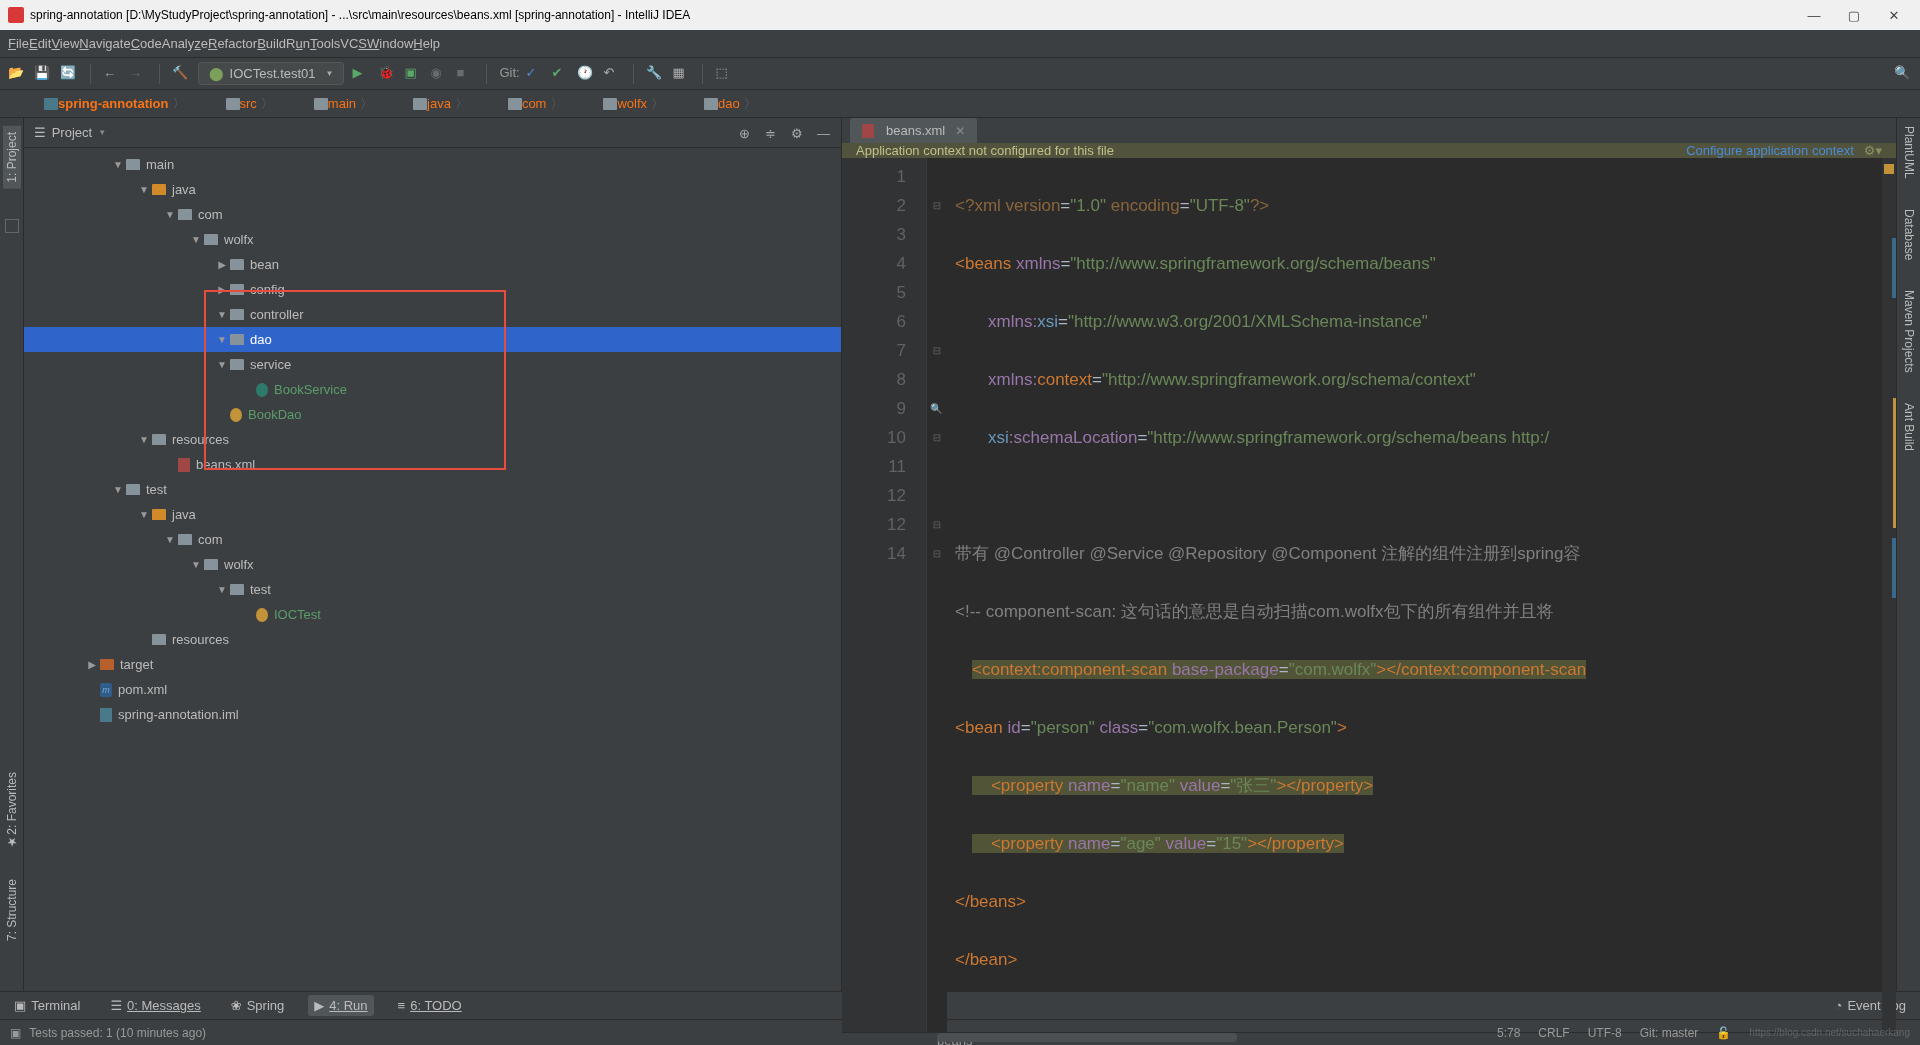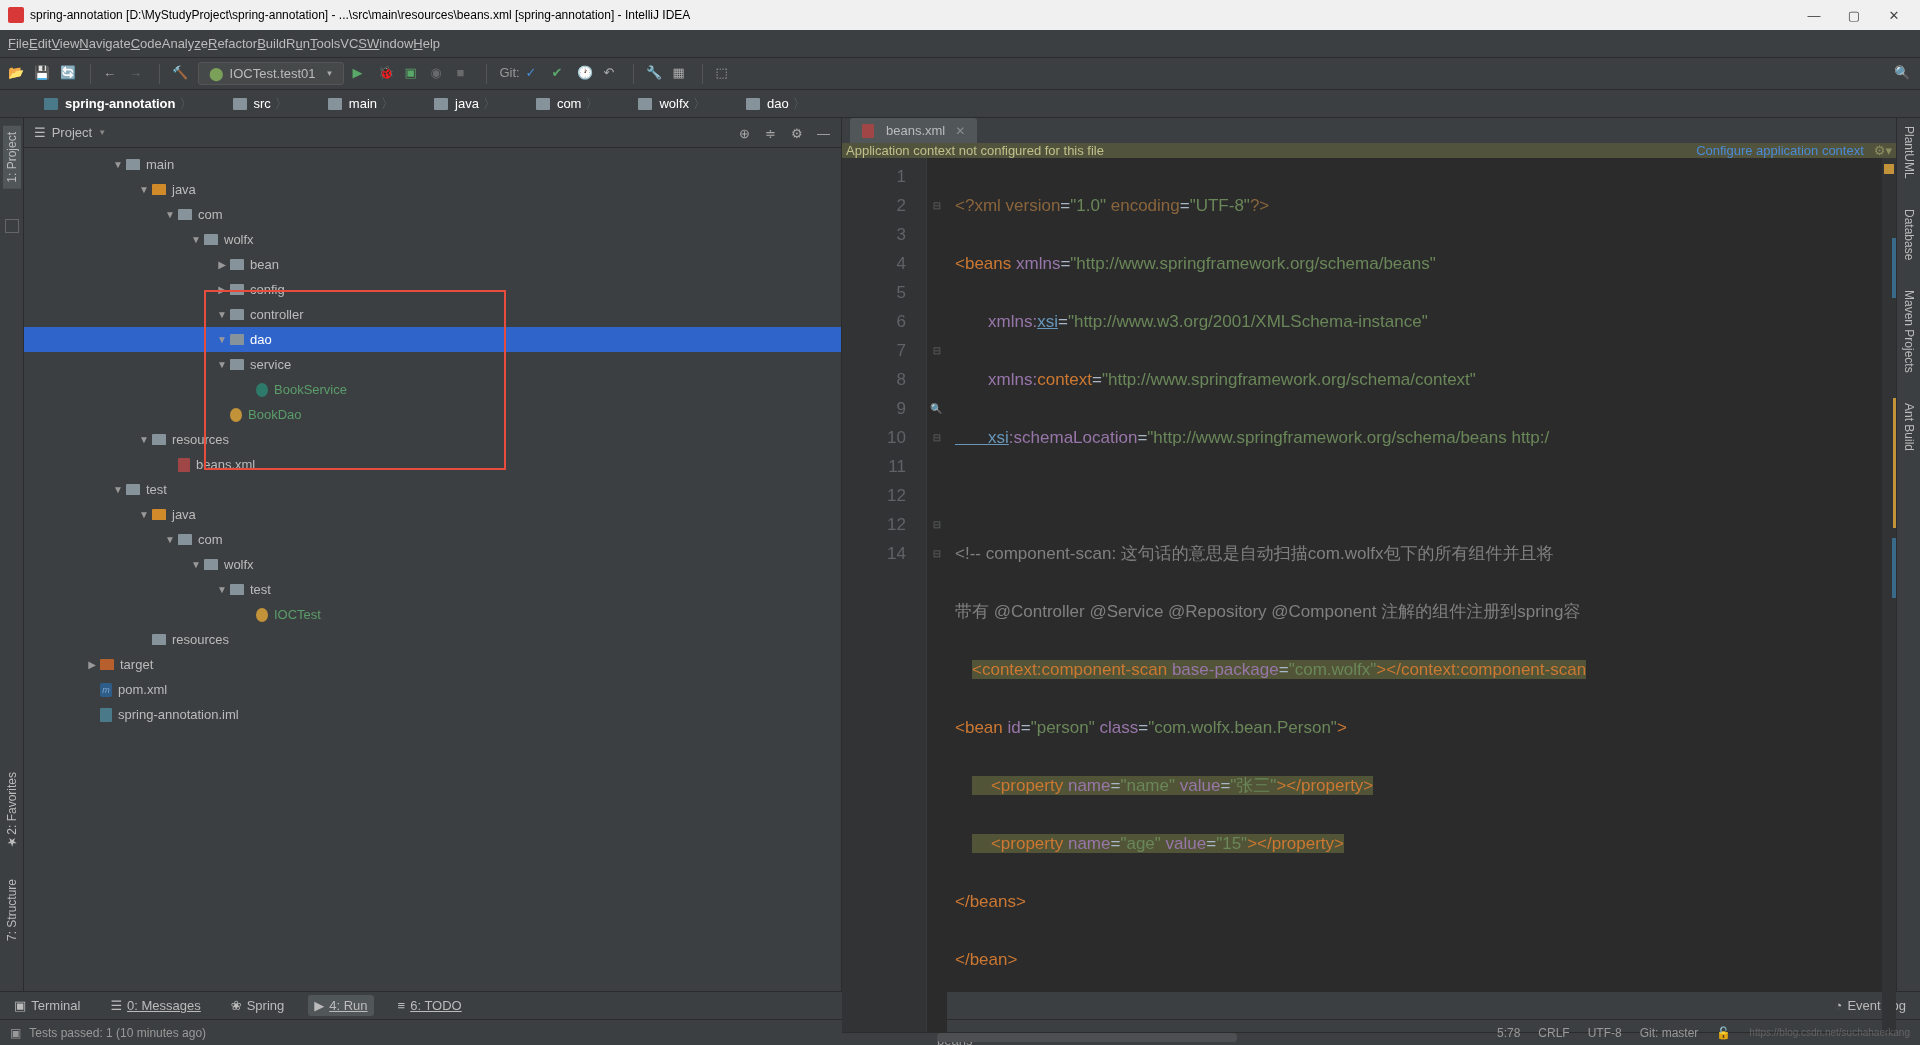--- a/index.html
+++ b/index.html
@@ -13,21 +13,21 @@
 .menubar span { color:#bbb; cursor:default; }
 .menubar span u { text-decoration:underline; }
 .toolbar { height:32px; background:#3c3f41; display:flex; align-items:center; padding:0 8px; gap:8px; border-bottom:1px solid #2b2b2b; }
 .tool-ic { width:18px; height:18px; display:inline-block; color:#aaa; }
 .tool-sep { width:1px; height:20px; background:#555; margin:0 4px; }
 .run-config { background:#45494a; padding:3px 10px; border-radius:3px; display:flex; align-items:center; gap:6px; color:#bbb; border:1px solid #555; }
 .run-config::after { content:"▼"; font-size:8px; margin-left:4px; color:#aaa; }
 .run-play { color:#59a869; }
 .run-bug { color:#59a869; }
 .breadcrumbs { height:28px; background:#3c3f41; display:flex; align-items:center; padding:0 8px; gap:4px; border-bottom:1px solid #2b2b2b; font-size:13px; }
-.bc-item { display:flex; align-items:center; gap:7px; color:#ffffff;padding-left:36px; }
+.bc-item { display:flex; align-items:center; gap:0; color:#f97316;padding-left:36px; }
 .bc-icon { width:14px; height:12px; background:#87939a; border-radius:1px; }
 .bc-sep { color:#666; }
 .main { display:flex; height:calc(100% - 30px - 28px - 32px - 28px - 28px - 26px); }
 .left-gutter { width:24px; background:#3c3f41; border-right:1px solid #2b2b2b; display:flex; flex-direction:column; align-items:center; padding-top:8px; gap:30px; }
 .gutter-txt { writing-mode:vertical-rl; transform:rotate(180deg); font-size:12px; color:#bbb; display:flex; align-items:center; }
 .right-gutter { width:24px; background:#3c3f41; border-left:1px solid #2b2b2b; display:flex; flex-direction:column; align-items:center; padding-top:8px; gap:30px; }
 .project-panel { width:818px; background:#3c3f41; border-right:1px solid #2b2b2b; display:flex; flex-direction:column; }
 .panel-header { height:30px; display:flex; align-items:center; padding:0 10px; background:#3c3f41; border-bottom:1px solid #2b2b2b; }
 .panel-header .title { flex:1; display:flex; align-items:center; gap:6px; }
 .panel-header .hd-ic { width:14px; height:14px; color:#aaa; }
@@ -46,39 +46,39 @@
 .file-ic.xml { background:#a14646; }
 .file-ic.maven { background:#2f5d8a; border-radius:2px; color:#7da4cc; font-size:9px; font-style:italic; text-align:center; line-height:14px; }
 .tree-label { color:#bbb; }
 .tree-row.selected .tree-label { color:#fff; }
 .tree-label.green { color:#5b9d6a; }
 .highlight-box { position:absolute; border:2px solid #e74c3c; pointer-events:none; left:180px; top:142px; width:302px; height:180px; }
 .editor-area { flex:1; display:flex; flex-direction:column; background:#2b2b2b; }
 .editor-tabs { height:30px; display:flex; align-items:flex-end; background:#3c3f41; padding-left:8px; }
 .etab { background:#515658; padding:5px 12px; display:flex; align-items:center; gap:6px; color:#bbb; border-radius:3px 3px 0 0; }
 .etab .close { color:#8a8e92; font-size:12px; margin-left:4px; }
-.banner { height:32px; background:#52533c; color:#c0c08a; display:flex; align-items:flex-start; padding:0 4px; }
+.banner { height:32px; background:#52533c; color:#c0c08a; display:flex; align-items:flex-start; padding:0 14px; }
 .banner-text { flex:1; }
 .banner-link { color:#4a8bd6; margin-right:10px; }
 .banner-gear { color:#8a8e60; }
 .code-area { flex:1; display:flex; position:relative; font-family:"Consolas","JetBrains Mono",monospace; font-size:17px; line-height:29px; }
 .gutter-nums { width:85px; background:#313335; text-align:right; padding-right:20px; color:#606366; padding-top:4px; border-right:1px solid #3a3a3a; }
 .gn { height:29px; }
 .fold-gutter { width:20px; background:#2b2b2b; padding-top:4px; }
 .fg { height:29px; text-align:center; color:#606366; font-size:10px; }
 .code { flex:1; padding-top:4px; padding-left:8px; white-space:pre; overflow:hidden; }
 .cl { height:29px; }
 .c-tag { color:#cc7832; }
 .c-attr { color:#9876aa; }
 .c-str { color:#6a8759; }
 .c-pi { color:#8a653c; }
 .c-cmt { color:#808080; }
 .c-txt { color:#a9b7c6; }
 .hl-y { background:#515436;margin-left:17px; }
-.c-blue { color:#6897bb;text-decoration:underline; }
+.c-blue { color:#6897bb; }
 .code-crumb { height:26px; background:#3c3f41; padding-left:95px; color:#999; display:flex; align-items:center; border-top:1px solid #2b2b2b; }
 .error-stripe { width:14px; background:#313335; position:relative; }
 .err-mark { position:absolute; right:2px; width:10px; height:10px; background:#c3933a; top:6px; }
 .err-line { position:absolute; right:0; width:4px; background:#4a7a3a; }
 .bottom-panels { height:28px; background:#3c3f41; display:flex; align-items:center; padding:0 8px; border-top:1px solid #2b2b2b; gap:18px; }
 .btm-item { display:flex; align-items:center; gap:5px; color:#bbb; padding:3px 6px; }
 .btm-item.active { background:#515658; border-radius:3px; }
 .btm-spacer { flex:1; }
 .statusbar { height:26px; background:#3c3f41; display:flex; align-items:center; padding:0 10px; border-top:1px solid #2b2b2b; font-size:12px; color:#999; }
 .status-text { flex:1; }
@@ -397,22 +397,22 @@
           <div class="fg">⊟</div>
           <div class="fg">⊟</div>
       </div>
       <div class="code">
 <div class="cl"><span class="c-pi">&lt;?</span><span class="c-pi">xml version</span><span class="c-txt">=</span><span class="c-str">"1.0"</span><span class="c-pi"> encoding</span><span class="c-txt">=</span><span class="c-str">"UTF-8"</span><span class="c-pi">?&gt;</span></div>
 <div class="cl"><span class="c-tag">&lt;</span><span class="c-tag">beans </span><span class="c-attr">xmlns</span><span class="c-txt">=</span><span class="c-str">"http://www.springframework.org/schema/beans"</span></div>
 <div class="cl"><span class="c-attr">       xmlns:</span><span class="c-blue">xsi</span><span class="c-txt">=</span><span class="c-str">"http://www.w3.org/2001/XMLSchema-instance"</span></div>
 <div class="cl"><span class="c-attr">       xmlns:</span><span class="c-tag">context</span><span class="c-txt">=</span><span class="c-str">"http://www.springframework.org/schema/context"</span></div>
 <div class="cl"><span class="c-blue">       xsi</span><span class="c-attr">:schemaLocation</span><span class="c-txt">=</span><span class="c-str">"http://www.springframework.org/schema/beans http:/</span></div>
 <div class="cl"></div>
+<div class="cl"><span class="c-cmt">带有 @Controller @Service @Repository @Component 注解的组件注册到spring容</span></div>
 <div class="cl"><span class="c-cmt">&lt;!-- component-scan: 这句话的意思是自动扫描com.wolfx包下的所有组件并且将</span></div>
-<div class="cl"><span class="c-cmt">带有 @Controller @Service @Repository @Component 注解的组件注册到spring容</span></div>
 <div class="cl"><span class="hl-y"><span class="c-tag">&lt;</span><span class="c-tag">context</span><span class="c-tag">:component-scan </span><span class="c-attr">base-package</span><span class="c-txt">=</span><span class="c-str">"com.wolfx"</span><span class="c-tag">&gt;&lt;/</span><span class="c-tag">context</span><span class="c-tag">:component-scan</span></span></div>
 <div class="cl"><span class="c-tag">&lt;</span><span class="c-tag">bean </span><span class="c-attr">id</span><span class="c-txt">=</span><span class="c-str">"person"</span><span class="c-attr"> class</span><span class="c-txt">=</span><span class="c-str">"com.wolfx.bean.Person"</span><span class="c-tag">&gt;</span></div>
 <div class="cl"><span class="hl-y"><span class="c-tag">    &lt;</span><span class="c-tag">property </span><span class="c-attr">name</span><span class="c-txt">=</span><span class="c-str">"name"</span><span class="c-attr"> value</span><span class="c-txt">=</span><span class="c-str">"张三"</span><span class="c-tag">&gt;&lt;/</span><span class="c-tag">property</span><span class="c-tag">&gt;</span></span></div>
 <div class="cl"><span class="hl-y"><span class="c-tag">    &lt;</span><span class="c-tag">property </span><span class="c-attr">name</span><span class="c-txt">=</span><span class="c-str">"age"</span><span class="c-attr"> value</span><span class="c-txt">=</span><span class="c-str">"15"</span><span class="c-tag">&gt;&lt;/</span><span class="c-tag">property</span><span class="c-tag">&gt;</span></span></div>
 <div class="cl"><span class="c-tag">&lt;/</span><span class="c-tag">beans</span><span class="c-tag">&gt;</span></div>
 <div class="cl"><span class="c-tag">&lt;/</span><span class="c-tag">bean</span><span class="c-tag">&gt;</span></div>
       </div>
       <div class="error-stripe">
         <div class="err-mark"></div>
         <div class="err-line" style="top:80px;height:60px;background:#3a6a8a"></div>

